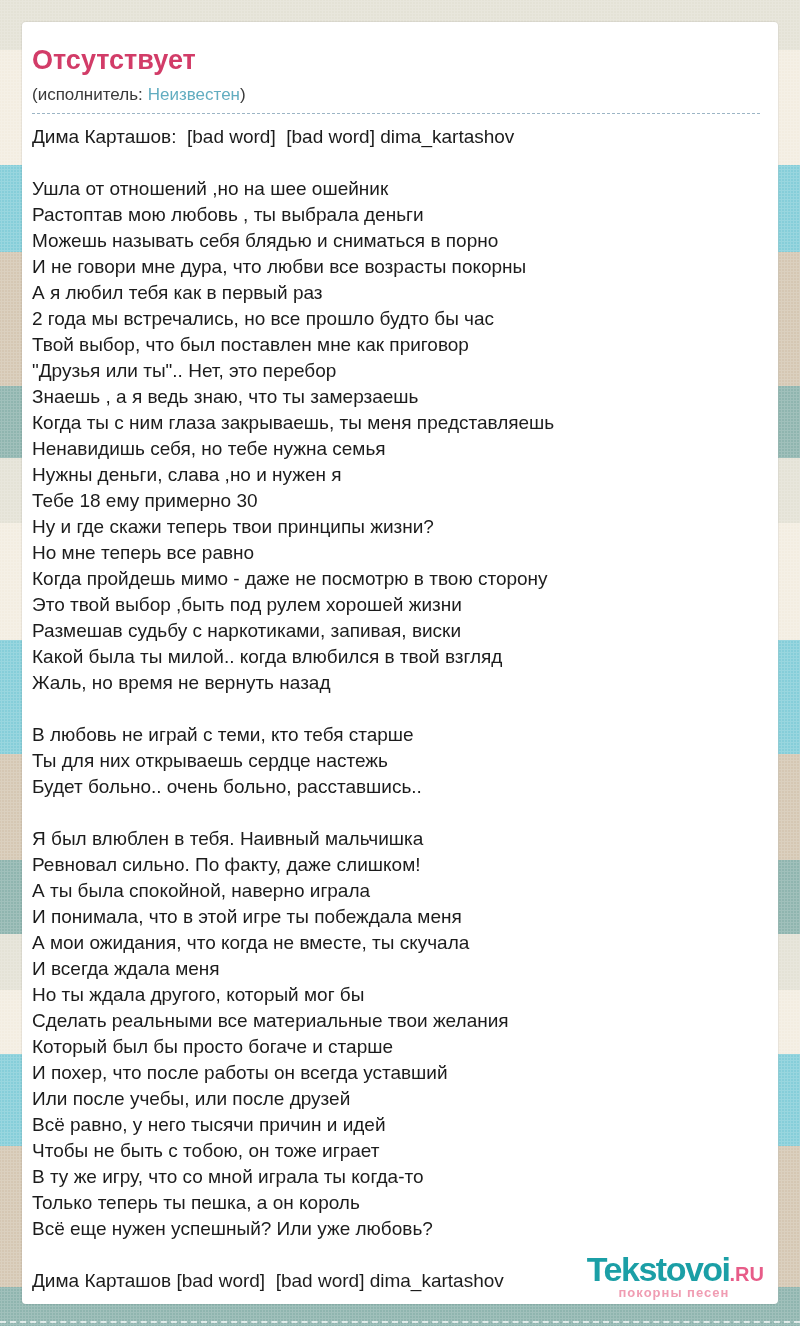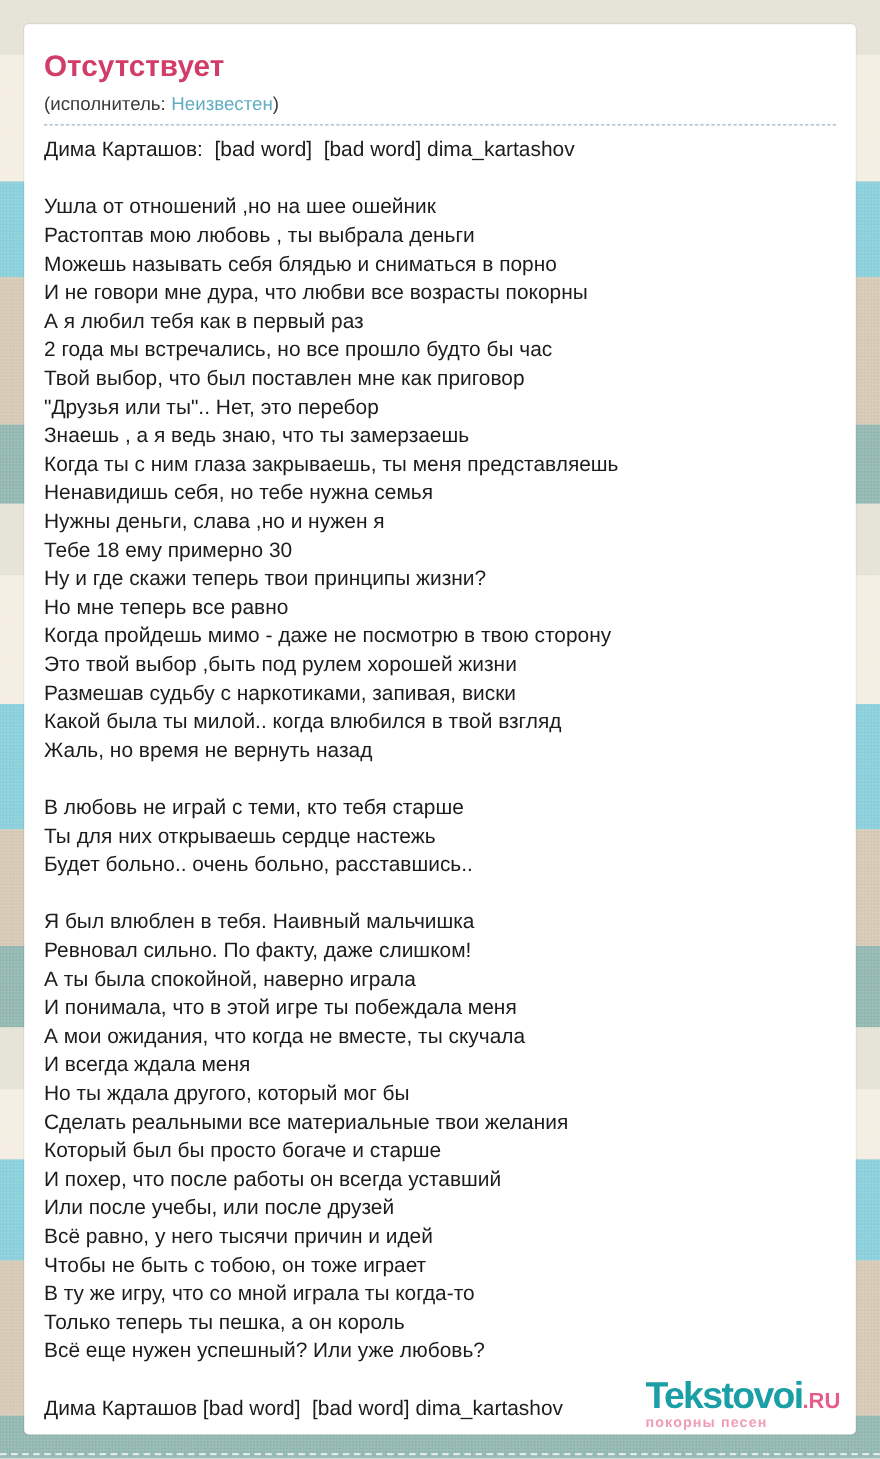--- a/index.html
+++ b/index.html
@@ -19,39 +19,39 @@
   .bottom-dash{
     position:absolute;left:0;right:0;bottom:3px;height:0;
     border-top:2px dashed rgba(255,255,255,.7);
   }
   
   .card{
     position:absolute;left:22px;top:22px;width:756px;height:1282px;
     background:var(--c-card,#fff);border-radius:4px;box-sizing:border-box;
     box-shadow:0 0 0 1px rgba(0,0,0,.05);
   }
-  .card-inner{padding:22px 18px 0 18px;}
+  .card-inner{padding:22px 18px 0 10px;}
   h1.title{
     margin:0;font-size:27px;line-height:32px;font-weight:bold;
     color:var(--c-title,#d23c68);
   }
   .artist{
     font-size:17px;line-height:20px;color:var(--c-artist,#3a3a3a);
     margin-top:9px;padding-bottom:8px;
     border-bottom:1px dashed var(--c-dash,#9cb5c5);
   }
   .artist-link{
     color:var(--c-link,#62adc0);text-decoration:none;margin-left:5px;cursor:pointer;
   }
   .lyrics{
     margin-top:10px;font-size:19px;line-height:26px;
     color:var(--c-text,#1c1c1c);white-space:pre-wrap;
   }
   .logo{
-    position:absolute;right:14px;bottom:2px;text-align:left;line-height:1;cursor:pointer;
+    position:absolute;right:14px;bottom:2px;text-align:center;line-height:1;cursor:pointer;
   }
   .logo-main{
     font-size:34px;font-weight:900;letter-spacing:-1.5px;
     color:var(--c-logo-teal,#1b9fa6);
   }
   .logo-tld{
     font-size:20px;font-weight:900;letter-spacing:0;
     color:var(--c-logo-pink,#e75c88);
   }
   .logo-sub{

